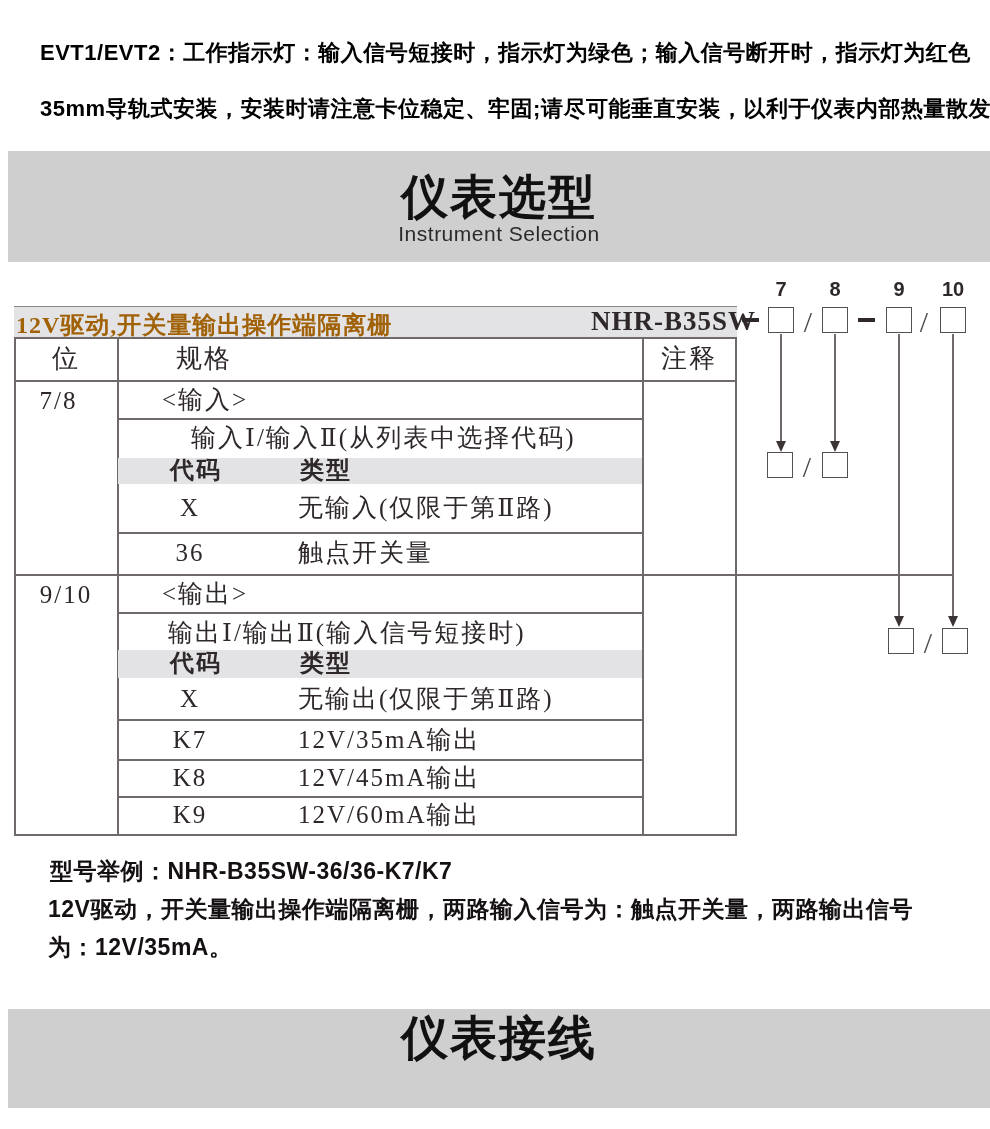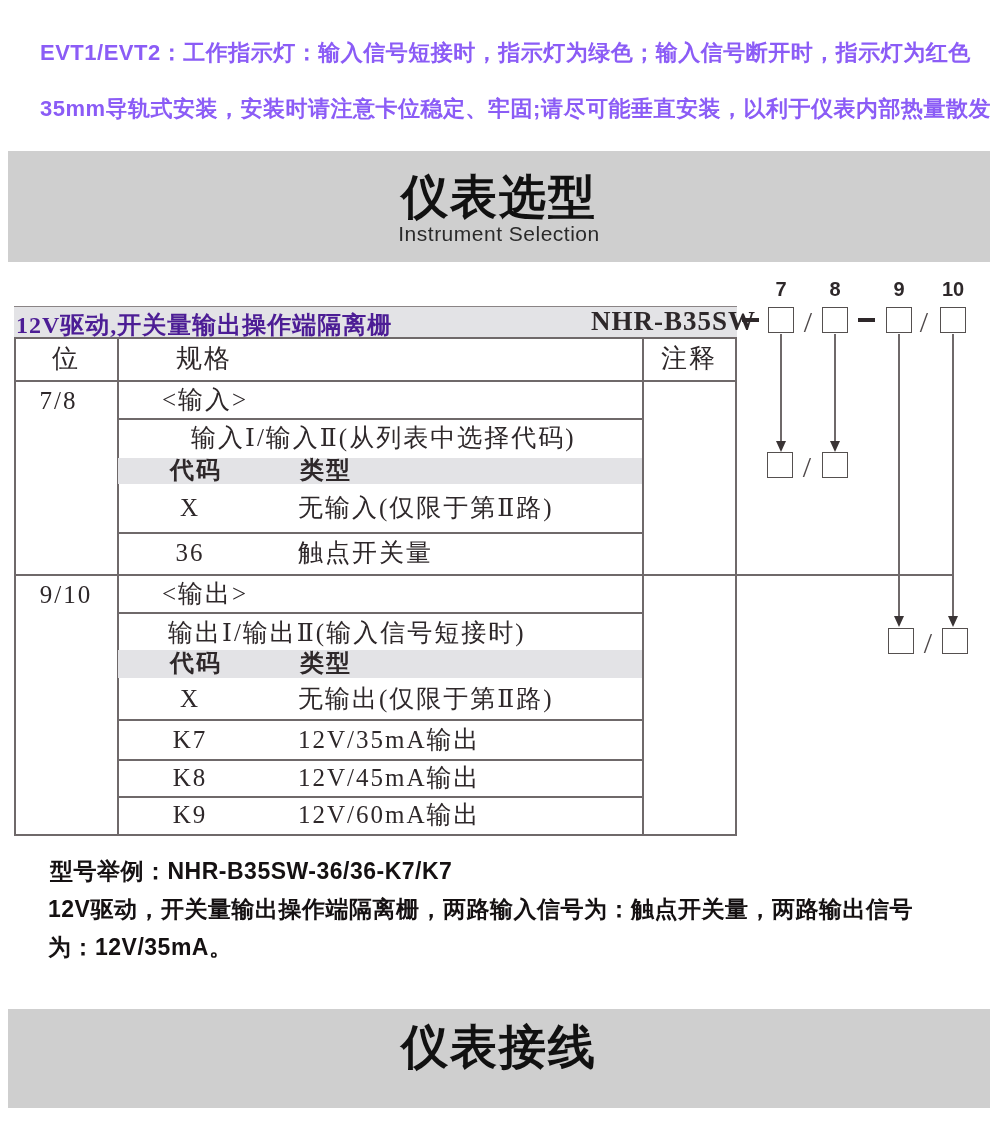--- a/index.html
+++ b/index.html
@@ -1,20 +1,20 @@
 <!DOCTYPE html>
 <html><head>
 <meta charset="utf-8">
 <style>
   html,body{margin:0;padding:0;background:#ffffff;}
   body{width:990px;height:1129px;position:relative;overflow:hidden;
        font-family:"Liberation Sans","DejaVu Sans",sans-serif;color:#1f1b1c;}
   .abs{position:absolute;}
   .serif{font-family:"Liberation Serif","DejaVu Serif",serif;}
-  .intro{font-size:22px;font-weight:600;color:#8b5cf6;letter-spacing:0.5px;white-space:nowrap;}
+  .intro{font-size:22px;font-weight:600;color:#000000;letter-spacing:0.5px;white-space:nowrap;}
   .banner{left:8px;width:982px;background:#cfcfcf;text-align:center;}
   .banner-title{font-size:47px;font-weight:bold;line-height:1.05;letter-spacing:2px;color:#111;}
   .banner-sub{font-size:21px;font-weight:400;color:#2a2a2a;letter-spacing:0.5px;margin-top:1px;}
   .grayband{background:#e3e3e6;}
   .hline{background:#6f696a;height:2px;}
   .hline.thin{height:1.5px;}
   .vline{background:#6f696a;width:2px;}
   .vline.thin{width:1.5px;}
   .cell{font-family:"Liberation Serif","DejaVu Serif",serif;font-size:25px;color:#2e282a;
         letter-spacing:2px;white-space:nowrap;line-height:1.15;}
@@ -38,21 +38,21 @@
 
 <div class="abs intro" style="left:40px;top:38px;">EVT1/EVT2：工作指示灯：输入信号短接时，指示灯为绿色；输入信号断开时，指示灯为红色</div>
 <div class="abs intro" style="left:40px;top:94px;">35mm导轨式安装，安装时请注意卡位稳定、牢固;请尽可能垂直安装，以利于仪表内部热量散发。</div>
 
 <div class="abs banner" style="top:151px;height:111px;">
   <div class="banner-title" style="margin-top:21px;">仪表选型</div>
   <div class="banner-sub">Instrument Selection</div>
 </div>
 
 <div class="abs grayband" style="left:14px;top:306px;width:723px;height:31px;border-top:1px solid #8a8485;"></div>
-<div class="abs serif model-desc" style="left:16px;top:309px;color:#4c1d95;">12V驱动,开关量输出操作端隔离栅</div>
+<div class="abs serif model-desc" style="left:16px;top:309px;color:#a16207;">12V驱动,开关量输出操作端隔离栅</div>
 <div class="abs serif model-prefix" style="left:591px;top:306px;color:#2e282a;">NHR-B35SW</div>
 
 <div class="abs digit" style="left:766px;top:278px;">7</div>
 <div class="abs digit" style="left:820px;top:278px;">8</div>
 <div class="abs digit" style="left:884px;top:278px;">9</div>
 <div class="abs digit" style="left:938px;top:278px;">10</div>
 
 <div class="abs dashbar" style="left:742px;top:318px;"></div>
 <div class="abs codebox" style="left:768px;top:307px;"></div>
 <div class="abs slash" style="left:798px;top:307px;">/</div>
@@ -123,14 +123,14 @@
 <div class="abs cell ctr" style="left:158px;top:764px;width:64px;">K8</div>
 <div class="abs cell" style="left:298px;top:764px;">12V/45mA输出</div>
 <div class="abs cell ctr" style="left:158px;top:801px;width:64px;">K9</div>
 <div class="abs cell" style="left:298px;top:801px;">12V/60mA输出</div>
 
 <div class="abs example-line" style="left:50px;top:856px;">型号举例：NHR-B35SW-36/36-K7/K7</div>
 <div class="abs example-line" style="left:48px;top:894px;">12V驱动，开关量输出操作端隔离栅，两路输入信号为：触点开关量，两路输出信号</div>
 <div class="abs example-line" style="left:48px;top:932px;">为：12V/35mA。</div>
 
 <div class="abs banner" style="top:1009px;height:99px;">
-  <div class="banner-title" style="margin-top:13px;">仪表接线</div>
+  <div class="banner-title" style="margin-top:4px;">仪表接线</div>
 </div>
 
 </body></html>

